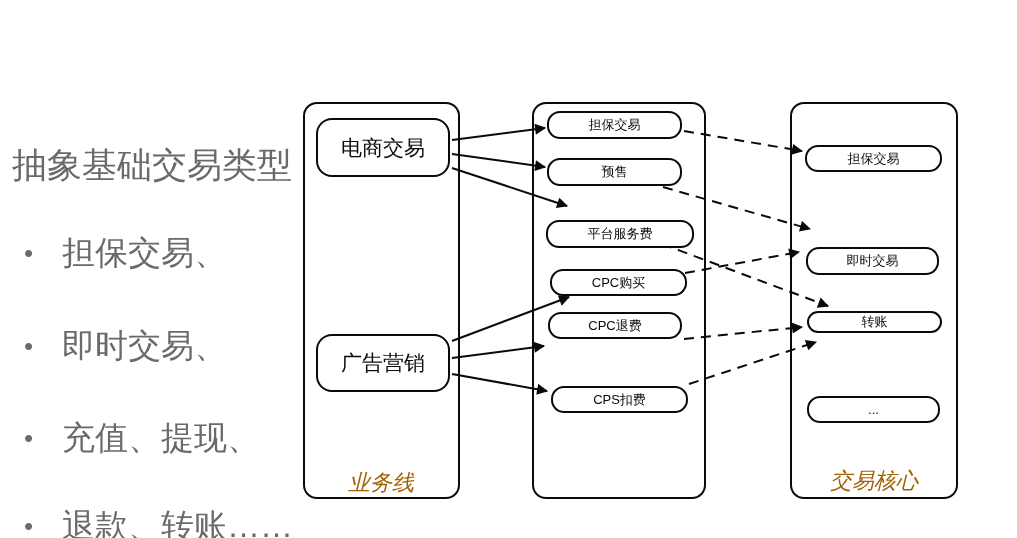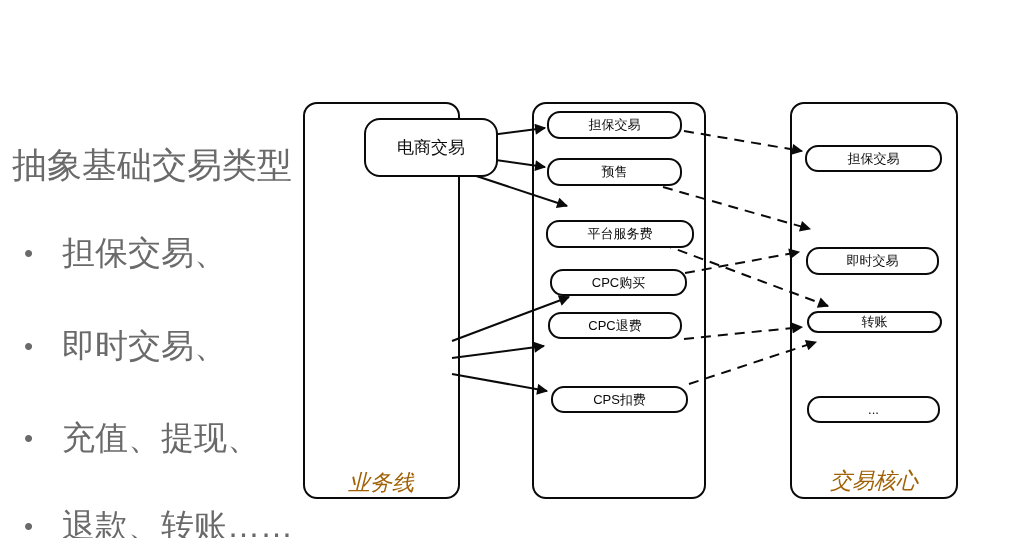--- a/index.html
+++ b/index.html
@@ -76,21 +76,21 @@
     background: #ffffff;
     box-sizing: border-box;
     display: flex;
     align-items: center;
     justify-content: center;
     font-size: 13px;
     color: #0a0a0a;
     white-space: nowrap;
     z-index: 2;
   }
-  .node-big { font-size: 17px; border-radius: 16px; margin-left: 48px; }
+  .node-big { font-size: 21px; border-radius: 16px; }
 
   .n-ecommerce      { left: 316px; top: 118px; width: 134px; height: 59px; }
   .n-ads            { left: 316px; top: 334px; width: 134px; height: 58px; }
   .n-mid-guarantee  { left: 547px; top: 111px; width: 135px; height: 28px; }
   .n-presale        { left: 547px; top: 158px; width: 135px; height: 28px; text-align: right; }
   .n-platform-fee   { left: 546px; top: 220px; width: 148px; height: 28px; }
   .n-cpc-buy        { left: 550px; top: 269px; width: 137px; height: 27px; }
   .n-cpc-refund     { left: 548px; top: 312px; width: 134px; height: 27px; }
   .n-cps-charge     { left: 551px; top: 386px; width: 137px; height: 27px; }
   .n-core-guarantee { left: 805px; top: 145px; width: 137px; height: 27px; }
@@ -155,20 +155,21 @@
     </svg>
 
   <div class="col-box col-1"></div>
   <div class="col-box col-2"></div>
   <div class="col-box col-3"></div>
 
   <div class="col-label col-label-1">业务线</div>
   <div class="col-label col-label-3">交易核心</div>
 
   <div class="node node-big n-ecommerce">电商交易</div>
+  <div class="node node-big n-ads">广告营销</div>
 
   <div class="node n-mid-guarantee">担保交易</div>
   <div class="node n-presale">预售</div>
   <div class="node n-platform-fee">平台服务费</div>
   <div class="node n-cpc-buy">CPC购买</div>
   <div class="node n-cpc-refund">CPC退费</div>
   <div class="node n-cps-charge">CPS扣费</div>
 
   <div class="node n-core-guarantee">担保交易</div>
   <div class="node n-instant">即时交易</div>

